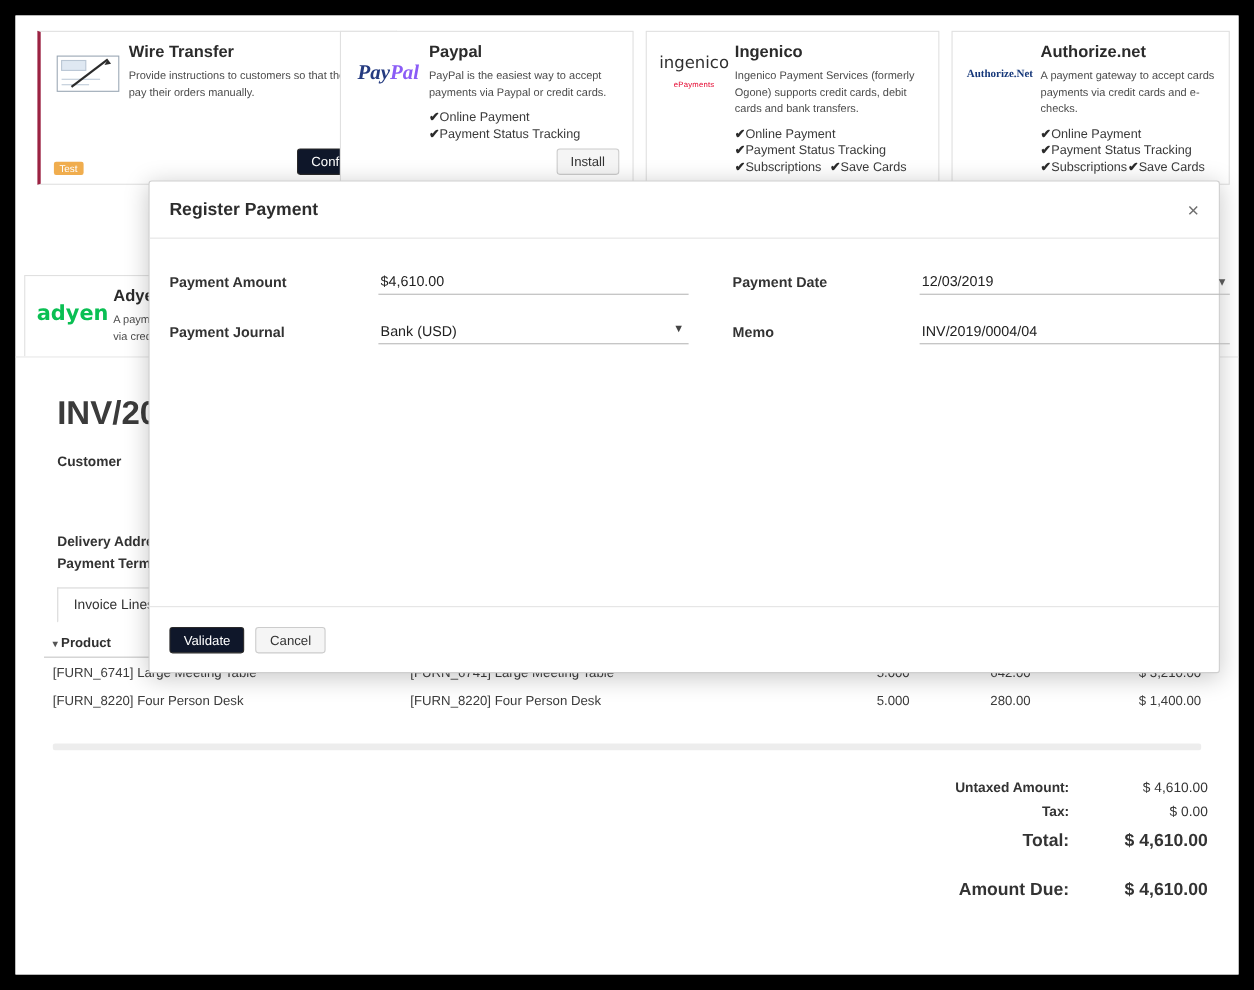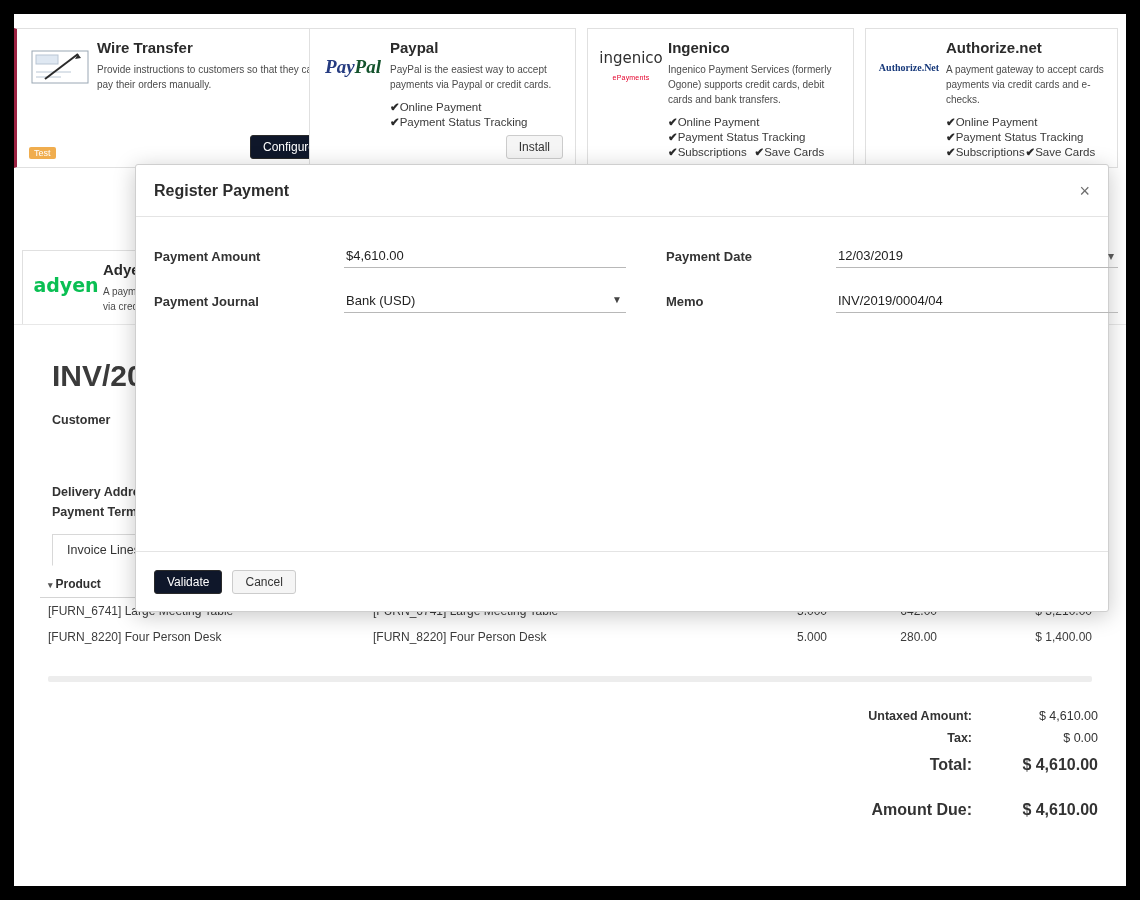--- a/index.html
+++ b/index.html
@@ -77,21 +77,21 @@
     font-size: 12px;
     padding: 4px 12px;
     border-radius: 3px;
     cursor: pointer;
   }
   .card-btn { position: absolute; right: 12px; bottom: 8px; }
 
   
   .pp { font-family: "Liberation Serif", serif; font-style: italic; font-weight: bold; font-size: 19px; }
   .pp .a { color: #253b80; }
-  .pp .b { color: #14532d; }
+  .pp .b { color: #8b5cf6; }
   .ing { text-align: center; line-height: 1.05; }
   .ing .n { font-size: 15px; color: #2f2f2f; font-family: "DejaVu Sans", sans-serif; }
   .ing .s { font-size: 7px; color: #e4002b; letter-spacing: .2px; }
   .anet { font-family: "Liberation Serif", serif; font-size: 10px; color: #16387a; font-weight: bold; }
   .adyen { font-family: "DejaVu Sans", sans-serif; font-size: 19px; font-weight: bold; color: #0abf53; }
   .wire-svg { display:block; }
 
   
   .invoice {
     position: absolute;
@@ -220,21 +220,21 @@
     gap: 10px;
   }
 </style>
 </head>
 <body>
 
 <div class="screen">
 
   <div class="acq-strip">
 
-    <div class="acq-card accented" style="left:0; width:327px;">
+    <div class="acq-card accented" style="left:20px; width:327px;">
       <div class="logo-box">
         <svg class="wire-svg" width="58" height="34" viewBox="0 0 58 34">
           <rect x="1" y="1" width="56" height="32" fill="#ffffff" stroke="#9aa7b4"></rect>
           <rect x="5" y="5" width="22" height="9" fill="#dfe8f2" stroke="#b9c6d4"></rect>
           <line x1="5" y1="22" x2="40" y2="22" stroke="#b9c6d4"></line>
           <line x1="5" y1="27" x2="30" y2="27" stroke="#b9c6d4"></line>
           <line x1="14" y1="29" x2="47" y2="4" stroke="#2b2b2b" stroke-width="2"></line>
           <polygon points="47,4 44,9 50,8" fill="#2b2b2b"></polygon>
         </svg>
       </div>

